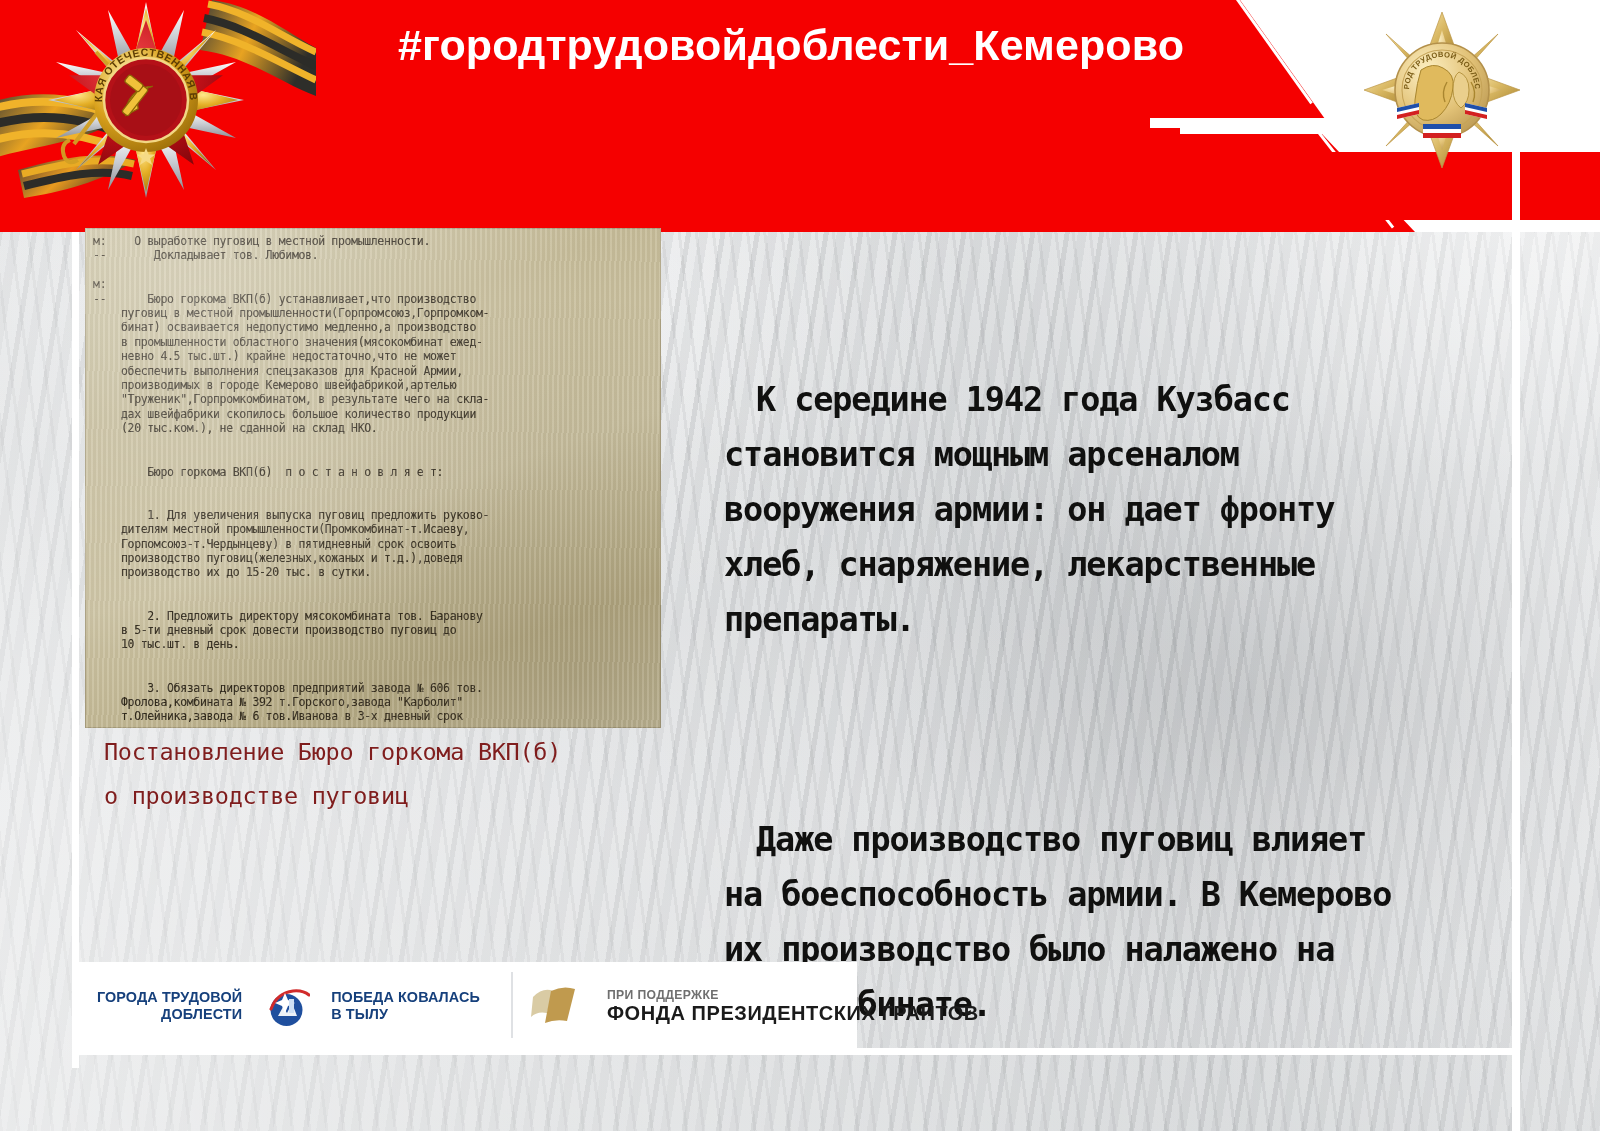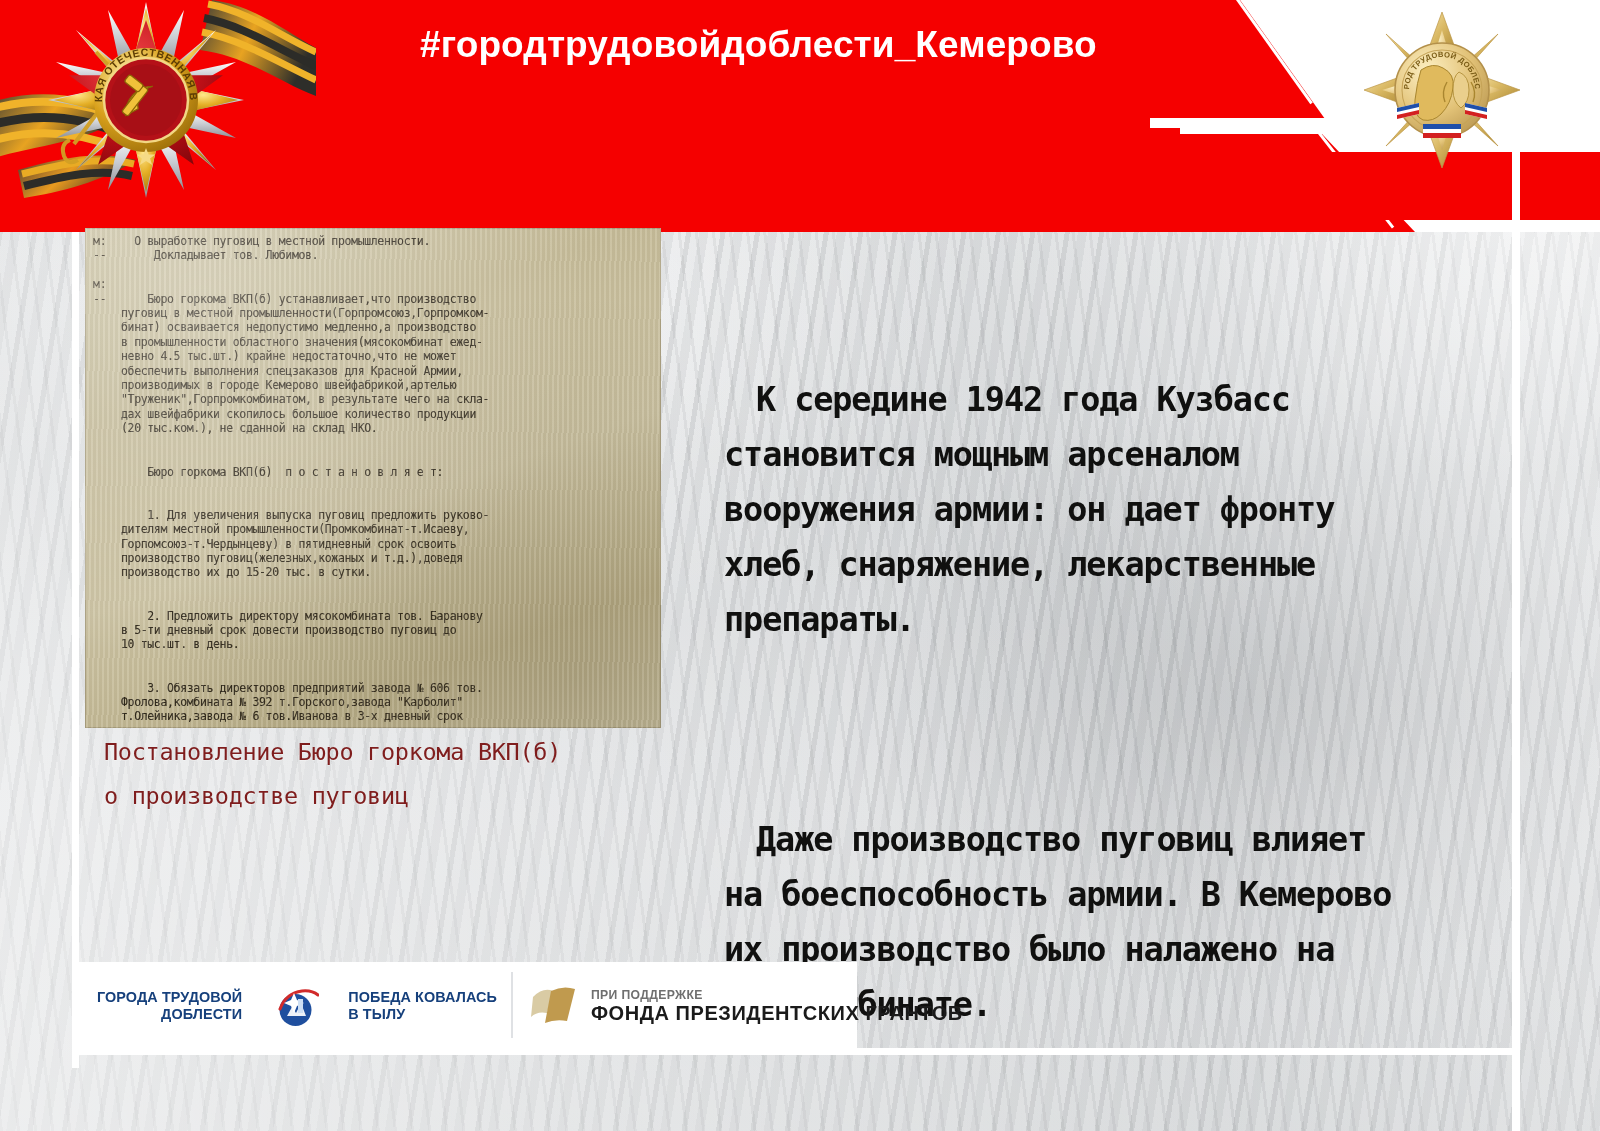--- a/index.html
+++ b/index.html
@@ -58,22 +58,22 @@
   }
   .hdr-hairline-b{
     position:absolute;left:1318px;top:134px;width:3px;height:120px;background:#ffffff;
     transform-origin:top left;transform:rotate(-38deg);
   }
   .hdr-redbar-r{position:absolute;left:1520px;top:152px;width:80px;height:68px;background:#f50000;}
   .hdr-redbar-m{position:absolute;left:1186px;top:152px;width:326px;height:68px;background:#f50000;}
   .hdr-white-gap{position:absolute;left:1512px;top:146px;width:9px;height:84px;background:#ffffff;}
 
   .hashtag{
-    position:absolute;left:420px;top:22px;width:900px;height:46px;
-    color:#ffffff;font-size:37px;font-weight:700;letter-spacing:.1px;
+    position:absolute;left:398px;top:22px;width:900px;height:46px;
+    color:#ffffff;font-size:43px;font-weight:700;letter-spacing:.1px;
     white-space:nowrap;line-height:46px;
   }
 
   
   .order-wrap{position:absolute;left:-14px;top:-8px;width:330px;height:222px;}
 
   
   .medal-wrap{position:absolute;left:1355px;top:8px;width:175px;height:165px;}
 
   
@@ -120,28 +120,28 @@
     font-weight:700;white-space:pre-wrap;
   }
   .narrative p{margin:0 0 55px 8px;text-indent:32px;}
   .narrative p:last-child{margin-bottom:0;}
 
   
   .footer{
     position:absolute;left:79px;top:962px;width:778px;height:86px;background:#ffffff;
   }
   .f-divider{position:absolute;left:432px;top:10px;width:2px;height:66px;background:#dfe1e4;}
-  .logo-gtd{position:absolute;left:18px;top:16px;width:400px;height:56px;display:flex;align-items:center;gap:21px;justify-content:space-between;}
+  .logo-gtd{position:absolute;left:18px;top:16px;width:400px;height:56px;display:flex;align-items:center;gap:21px;}
   .gtd-txt{
     color:#16407c;font-weight:700;font-size:14.4px;line-height:17.5px;letter-spacing:.1px;
     text-align:right;white-space:pre-line;
   }
   .gtd-txt.r{text-align:left;}
   .gtd-emblem{width:47px;height:47px;flex:0 0 47px;position:relative;}
-  .logo-fpg{position:absolute;left:452px;top:14px;width:320px;height:58px;display:flex;align-items:center;gap:12px;}
+  .logo-fpg{position:absolute;left:452px;top:14px;width:320px;height:58px;display:flex;align-items:center;gap:28px;}
   .fpg-mark{width:48px;height:44px;flex:0 0 48px;position:relative;}
   .fpg-txt .l1{color:#6f6f6f;font-size:12.2px;font-weight:700;letter-spacing:.35px;line-height:15px;}
   .fpg-txt .l2{color:#1b1b1b;font-size:20px;font-weight:700;letter-spacing:.55px;line-height:20px;white-space:nowrap;}
 </style>
 </head>
 <body>
 
 <div id="slide">
 
   <div class="photo-bg"></div>

